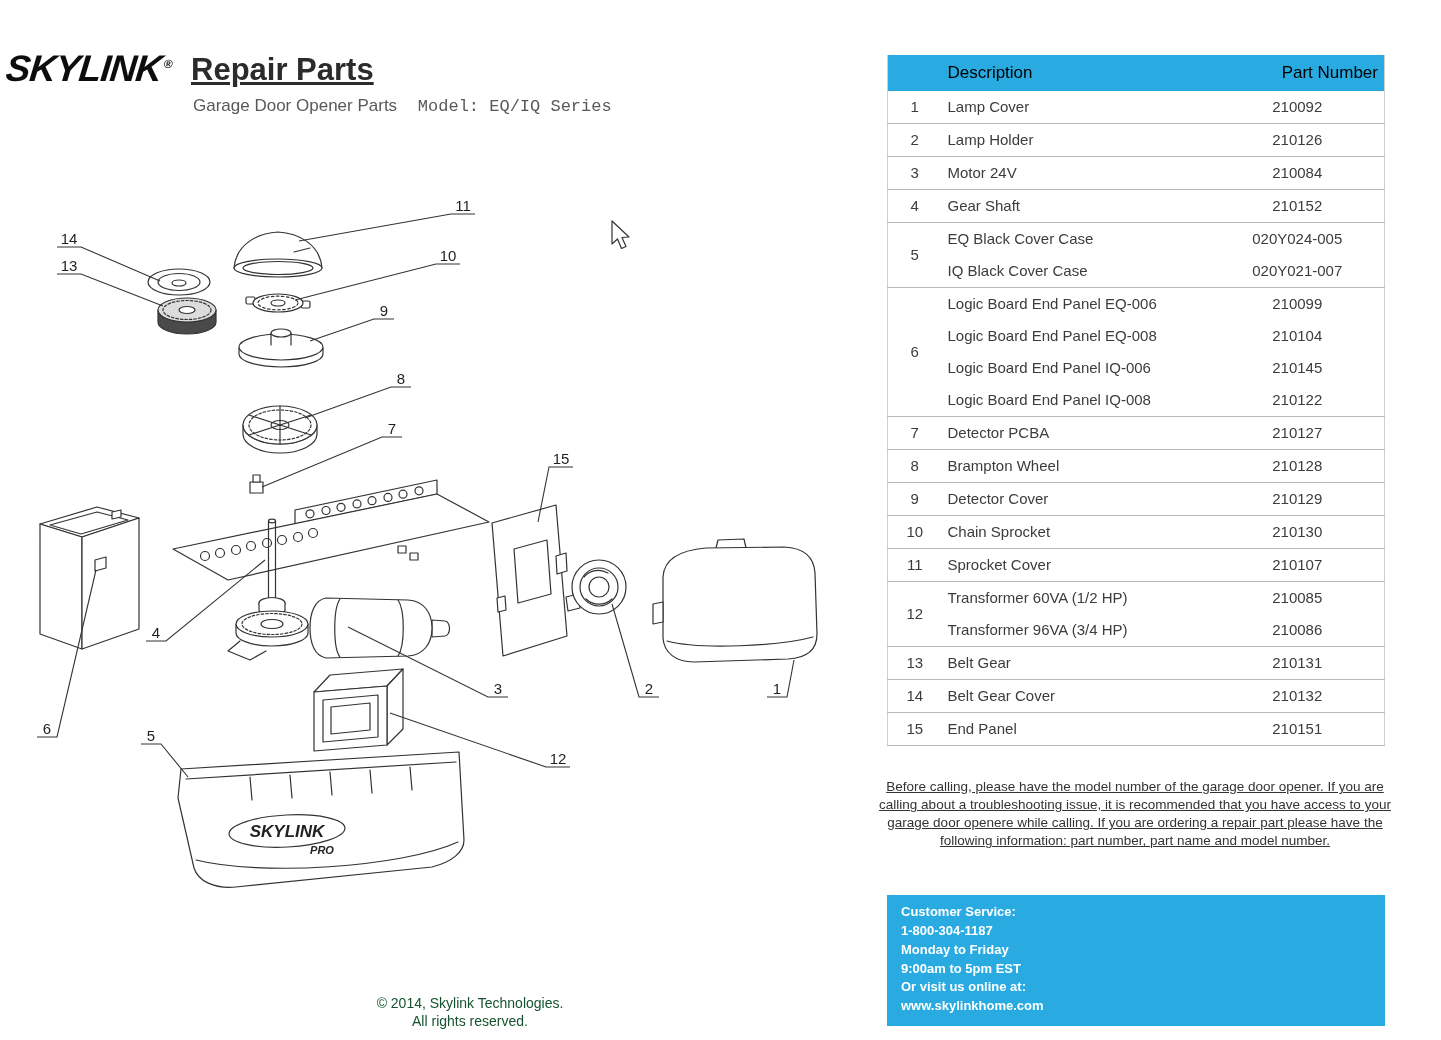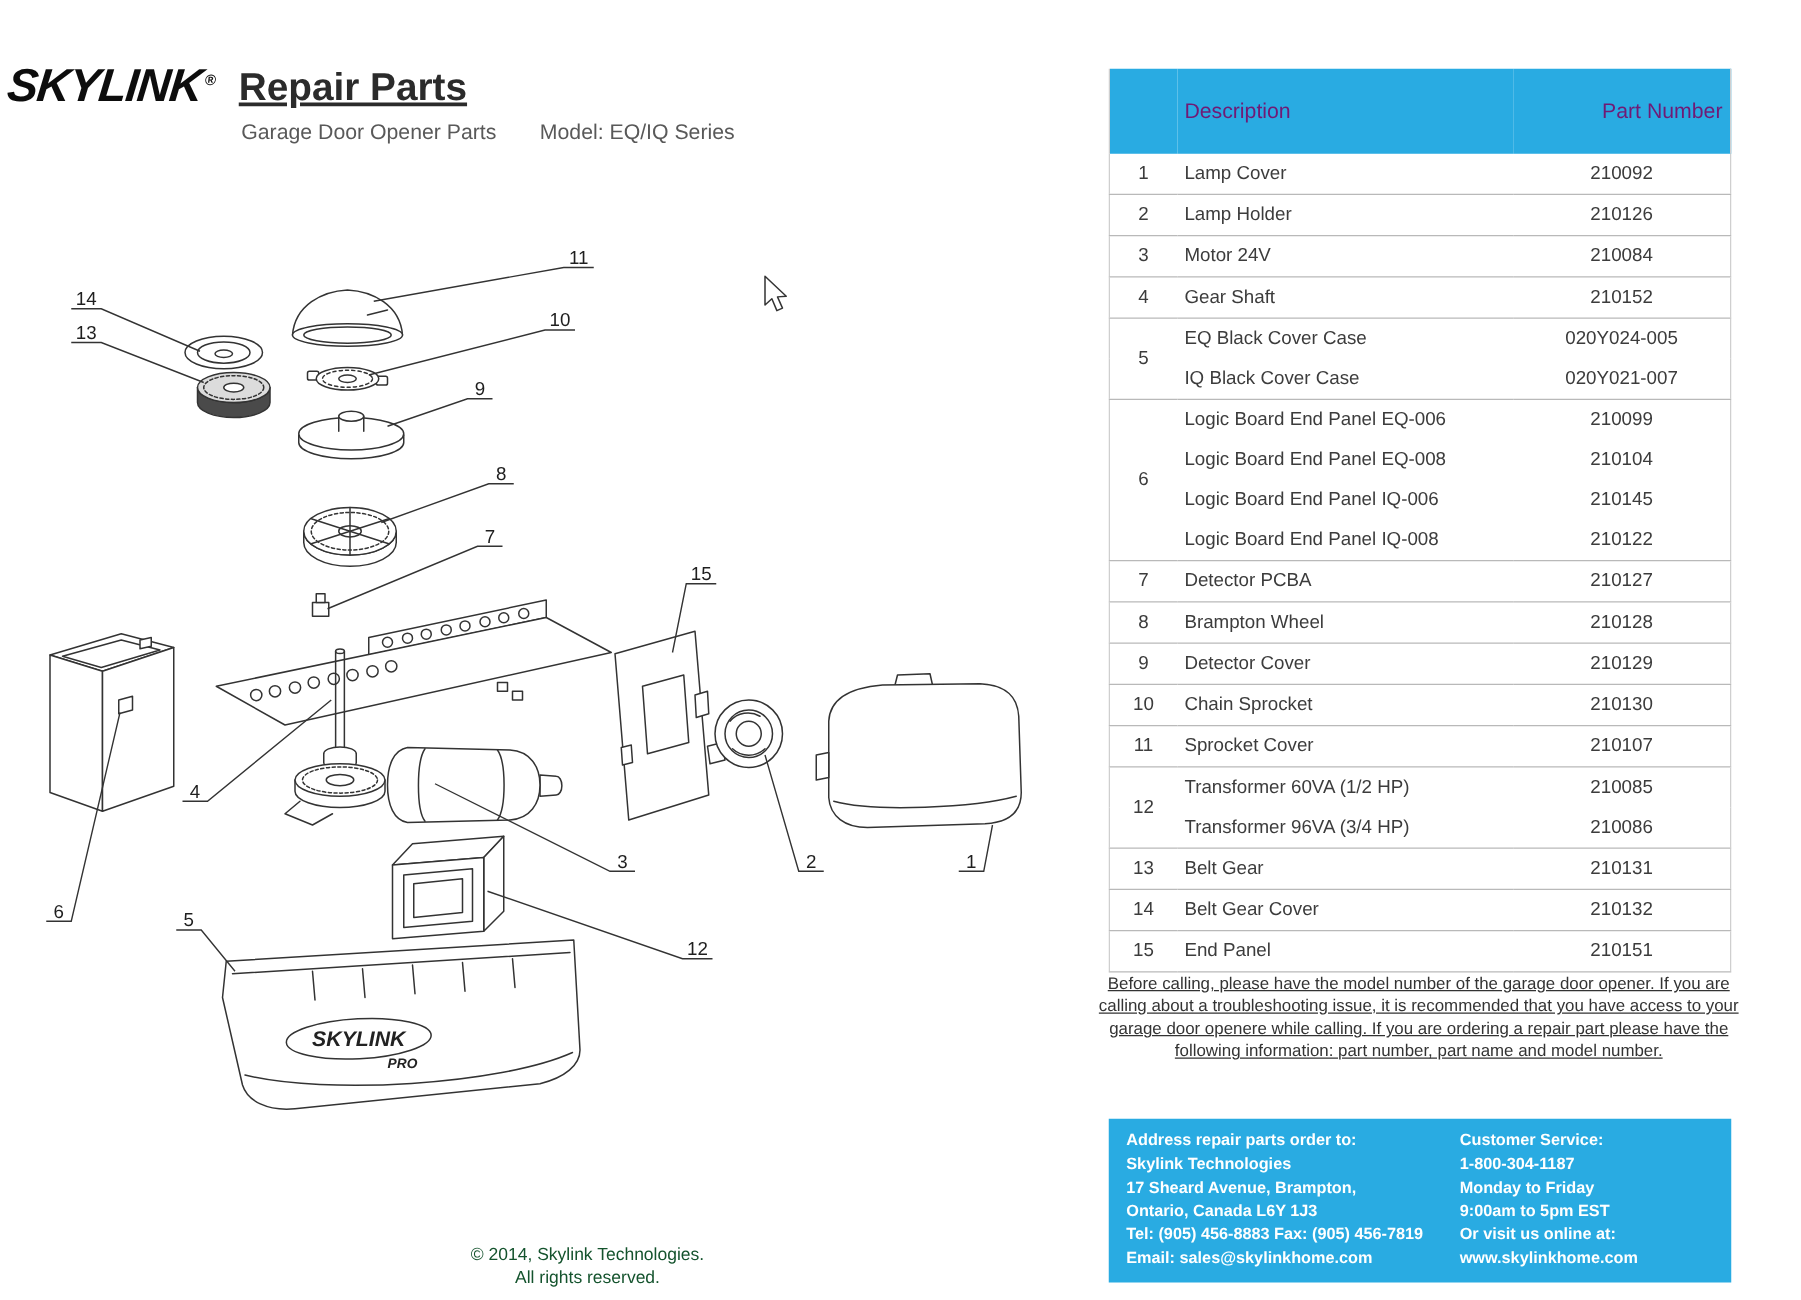--- a/index.html
+++ b/index.html
@@ -17,28 +17,28 @@
   }
   .logo .reg { font-size:12px; font-style:normal; vertical-align:super; margin-left:2px; }
   .page-title {
     position:absolute; left:191px; top:52px;
     font-size:31px; font-weight:bold; color:#2b2b2b;text-decoration:underline;
   }
   .page-subtitle {
     position:absolute; left:193px; top:96px;
     font-size:17px; color:#595959; white-space:nowrap;
   }
-  .page-subtitle .model { margin-left:30px; }
+  .page-subtitle .model { margin-left:16px;font-family:Liberation Mono, monospace; }
 
   
   .right-col { position:absolute; left:887px; top:55px; width:498px; }
   table.parts { width:100%; border-collapse:collapse; border:1px solid #cfcfcf; border-top:none; }
   table.parts thead th {
-    background:#29abe2; color:#701a75; font-weight:normal; font-size:17px;
-    padding:24px 6px;
+    background:#29abe2; color:#000000; font-weight:normal; font-size:17px;
+    padding:8px 6px;
   }
   th.h-num  { width:54px; }
   th.h-desc { text-align:left; padding-left:22px; }
   th.h-part { text-align:right; padding-right:14px; width:174px; }
   table.parts td {
     font-size:15px; color:#3c3c3c; padding:7px 6px; line-height:18px;
     vertical-align:middle;
   }
   td.col-num  { text-align:center; border-bottom:1px solid #b9b9b9; }
   td.col-desc { text-align:left; padding-left:22px; }
@@ -368,28 +368,20 @@
           <td class="col-desc">End Panel</td>
           <td class="col-part">210151</td>
         </tr>
       </tbody>
   </table>
 </div>
 
 <div class="note">Before calling, please have the model number of the garage door opener. If you are calling about a troubleshooting issue, it is recommended that you have access to your garage door openere while calling. If you are ordering a repair part please have the following information: part number, part name and model number.</div>
 
 <div class="contact">
-  <div class="addr">
-    <div>Address repair parts order to:</div>
-    <div>Skylink Technologies</div>
-    <div>17 Sheard Avenue, Brampton,</div>
-    <div>Ontario, Canada L6Y 1J3</div>
-    <div>Tel: (905) 456-8883 Fax: (905) 456-7819</div>
-    <div>Email: sales@skylinkhome.com</div>
-  </div>
   <div class="cs">
     <div>Customer Service:</div>
     <div>1-800-304-1187</div>
     <div>Monday to Friday</div>
     <div>9:00am to 5pm EST</div>
     <div>Or visit us online at:</div>
     <div>www.skylinkhome.com</div>
   </div>
 </div>
 

